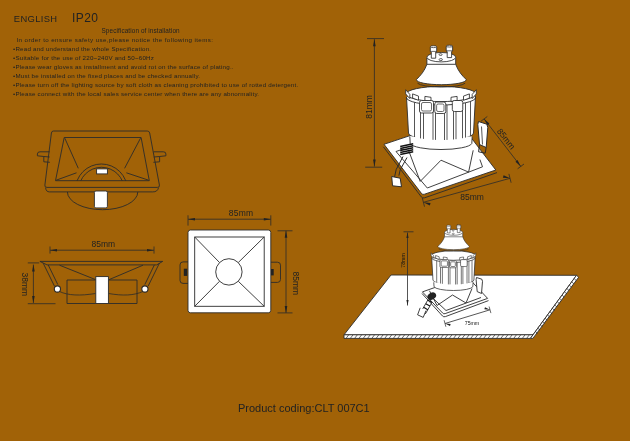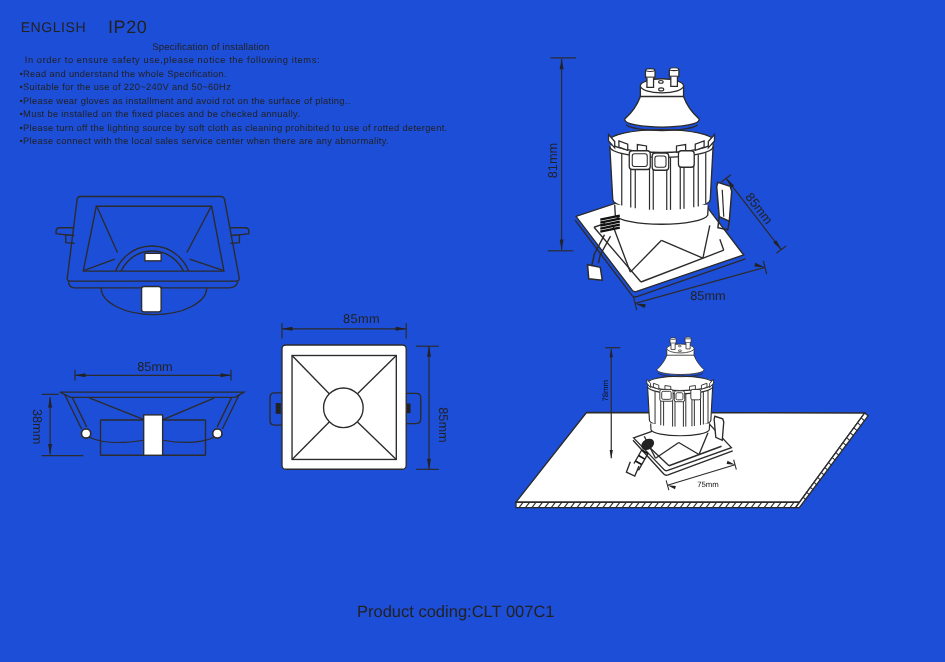--- a/index.html
+++ b/index.html
@@ -1,14 +1,14 @@
 <!DOCTYPE html>
 <html><head><meta charset="utf-8"><style>
 html,body{margin:0;padding:0;background:#fff;}
-.page{position:relative;width:630px;height:441px;overflow:hidden;background:#1d4ed8;}
+.page{position:relative;width:630px;height:441px;overflow:hidden;background:#a16207;}
 </style></head><body>
 <div class="page">
 <svg width="630" height="441" viewBox="0 0 630 441" font-family="Liberation Sans, sans-serif" style="transform:translateZ(0)">
 <text x="13.8" y="21.5" text-anchor="start" style="font-size:9.4px;letter-spacing:0.35px;" fill="#222">ENGLISH</text>
 <text x="72" y="21.8" text-anchor="start" style="font-size:12px;letter-spacing:0.4px;" fill="#222">IP20</text>
 <text x="101.5" y="33" text-anchor="start" style="font-size:6.4px;letter-spacing:0.1px;" fill="#222">Specification of installation</text>
 <text x="16.5" y="42" text-anchor="start" style="font-size:6.2px;letter-spacing:0.4px;" fill="#222">In order to ensure safety use,please notice the following items:</text>
 <text x="13" y="51" text-anchor="start" style="font-size:6.2px;letter-spacing:0.22px;" fill="#222">•Read and understand the whole Specification.</text>
 <text x="13" y="60" text-anchor="start" style="font-size:6.2px;letter-spacing:0.22px;" fill="#222">•Suitable for the use of 220~240V and 50~60Hz</text>
 <text x="13" y="69" text-anchor="start" style="font-size:6.2px;letter-spacing:0.22px;" fill="#222">•Please wear gloves as installment and avoid rot on the surface of plating..</text>

